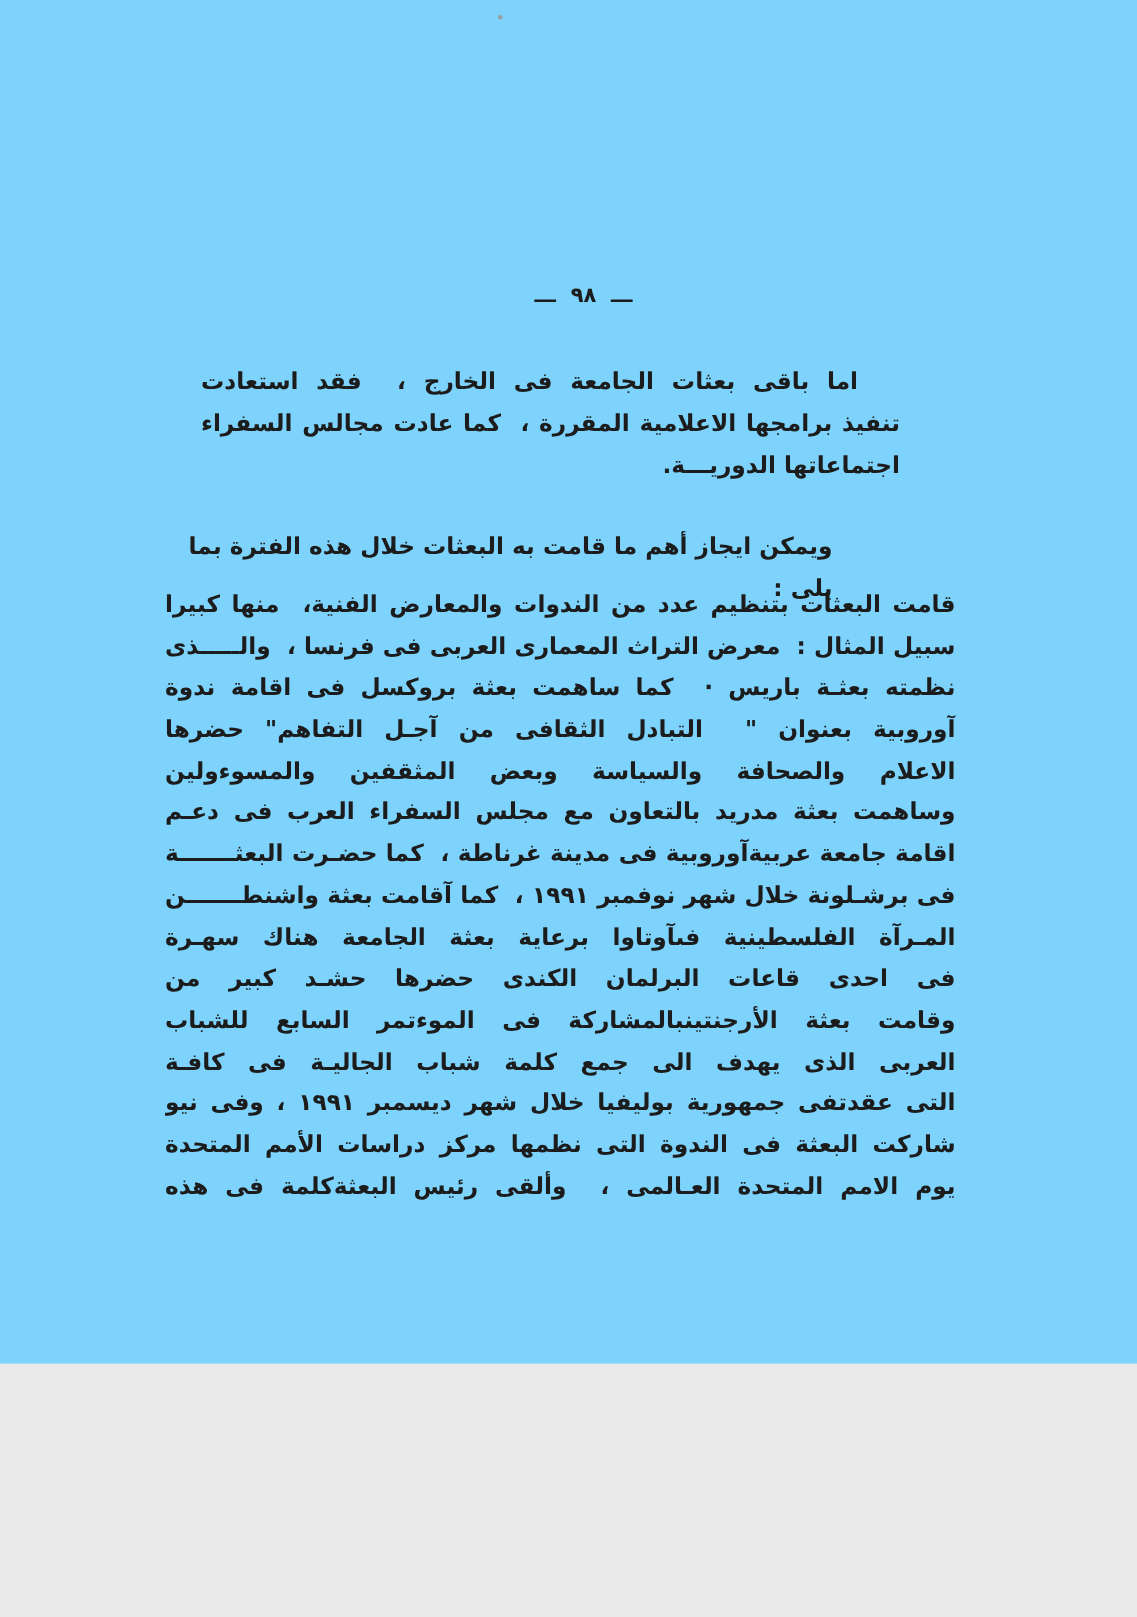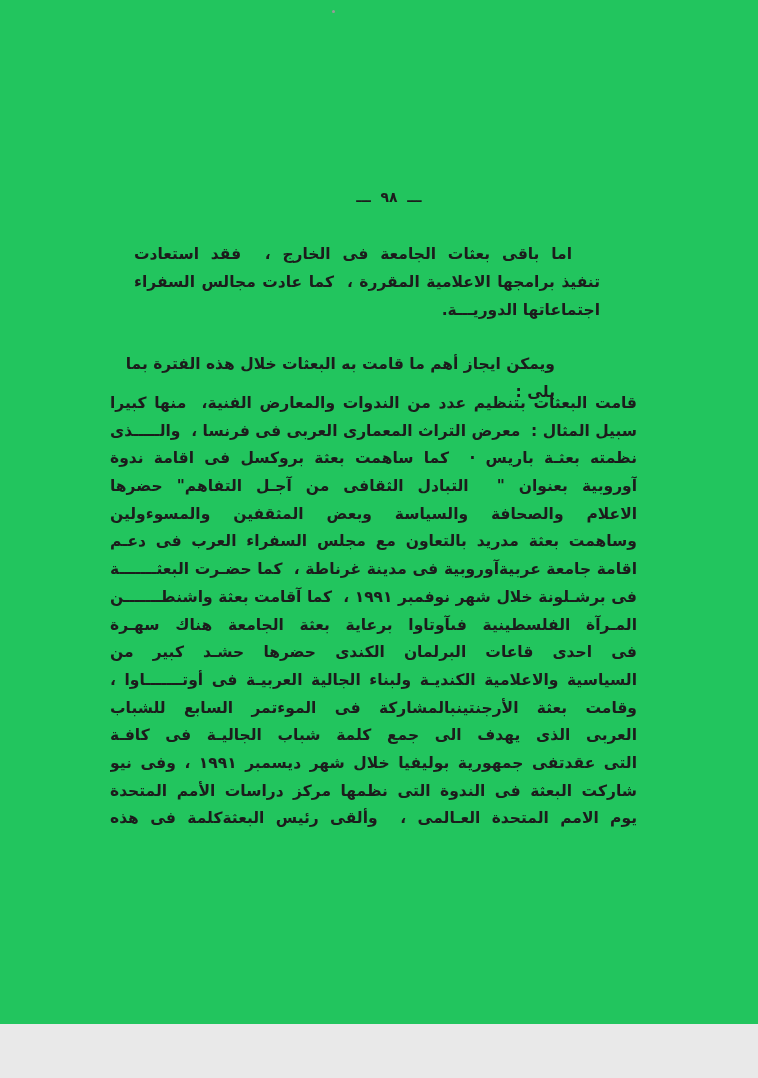--- a/index.html
+++ b/index.html
@@ -3,22 +3,22 @@
 <meta charset="utf-8">
 <style>
   html,body{margin:0;padding:0;}
   body{
     width:758px;height:1078px;
     background:#e9e9e9;
     font-family:"DejaVu Sans", sans-serif;
   }
   .page{
     position:relative;
-    width:758px;height:1024px;
-    background:#22c55e;
+    width:758px;height:909px;
+    background:#7dd3fc;
     color:#1c1c1c;
     overflow:hidden;
   }
   .speck{
     position:absolute;
     left:332px;top:10px;
     width:3px;height:3px;
     background:#9a9a9a;
     border-radius:50%;
   }
@@ -94,21 +94,20 @@
     <div class="line">قامت البعثات بتنظيم عدد من الندوات والمعارض الفنية،  منها كبيرا</div>
     <div class="line">سبيل المثال :  معرض التراث المعمارى العربى فى فرنسا ،  والـــــذى</div>
     <div class="line">نظمته بعثـة باريس ·  كما ساهمت بعثة بروكسل فى اقامة ندوة عربيـــة</div>
     <div class="line">آوروبية بعنوان "  التبادل الثقافى من آجـل التفاهم" حضرها رجـــــــال</div>
     <div class="line">الاعلام والصحافة والسياسة وبعض المثقفين والمسوءولين البلجيـــــــك ،</div>
     <div class="line">وساهمت بعثة مدريد بالتعاون مع مجلس السفراء العرب فى دعـم فكـــرة</div>
     <div class="line">اقامة جامعة عربيةآوروبية فى مدينة غرناطة ،  كما حضـرت البعثـــــــة</div>
     <div class="line">فى برشـلونة خلال شهر نوفمبر ١٩٩١ ،  كما آقامت بعثة واشنطـــــــن</div>
     <div class="line">المـرآة الفلسطينية فىآوتاوا برعاية بعثة الجامعة هناك سهـرة عربيـــــة</div>
     <div class="line">فى احدى قاعات البرلمان الكندى حضرها حشـد كبير من الشخصيـــــات</div>
-    <div class="line">السياسية والاعلامية الكنديـة ولبناء الجالية العربيـة فى أوتـــــــاوا ،</div>
     <div class="line">وقامت بعثة الأرجنتينبالمشاركة فى الموءتمر السابع للشباب الأرجنتينـــى</div>
     <div class="line">العربى الذى يهدف الى جمع كلمة شباب الجاليـة فى كافـة المحافظـــــات</div>
     <div class="line">التى عقدتفى جمهورية بوليفيا خلال شهر ديسمبر ١٩٩١ ، وفى نيو دلهـى</div>
     <div class="line">شاركت البعثة فى الندوة التى نظمها مركز دراسات الأمم المتحدة بمناسبة</div>
     <div class="line">يوم الامم المتحدة العـالمى ،  وألقى رئيس البعثةكلمة فى هذه المناسبة.</div>
   </div>
 
 </div>
 
 </body></html>

